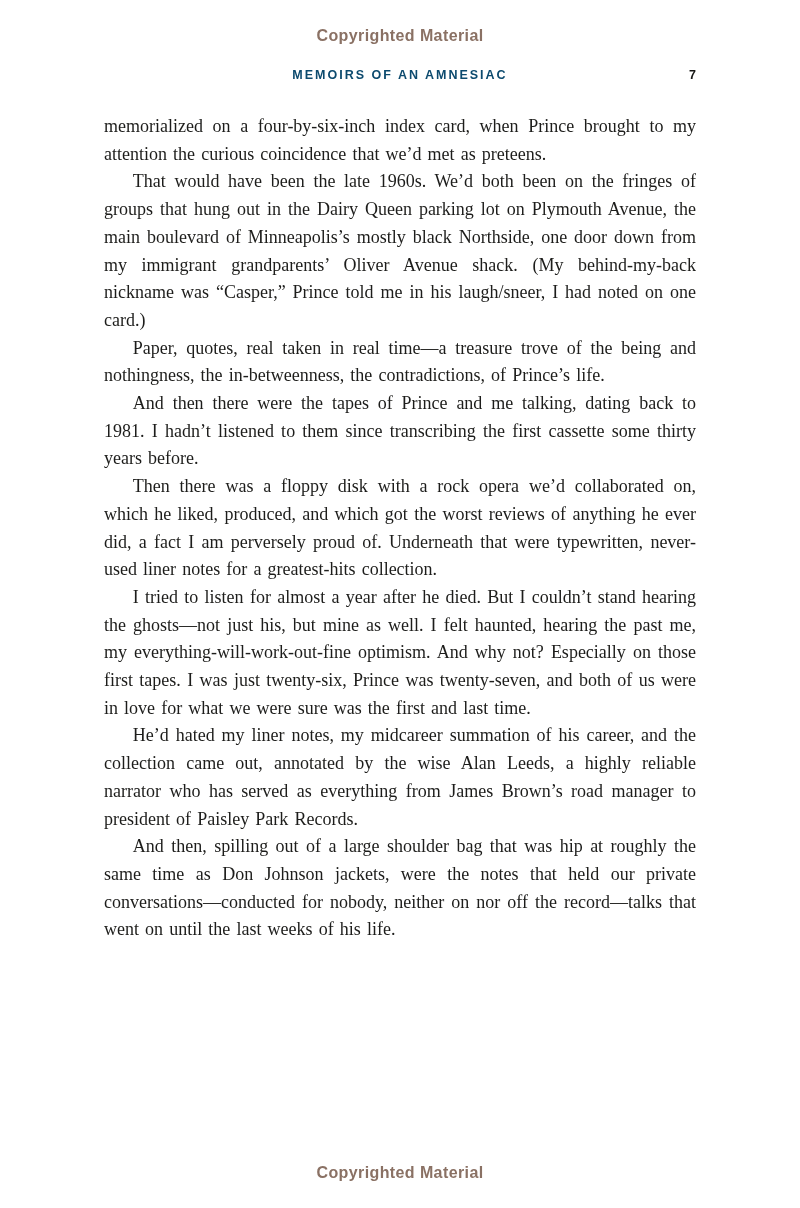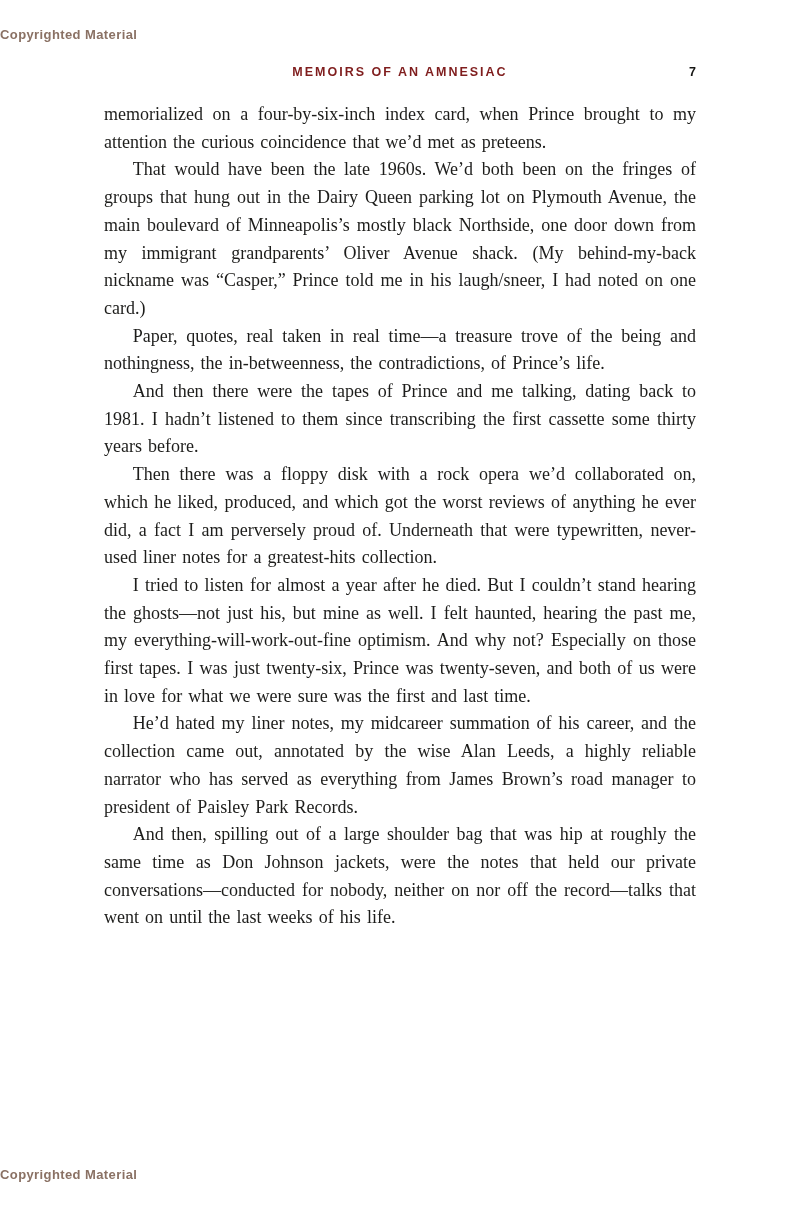--- a/index.html
+++ b/index.html
@@ -14,24 +14,24 @@
     height: 1208px;
     margin: 0 auto;
     background: #ffffff;
     overflow: hidden;
     font-family: "Liberation Serif", serif;
     color: var(--text_color, #1d1d1b);
   }
   .copyright {
     font-family: "Liberation Sans", sans-serif;
     font-weight: bold;
-    font-size: 13px;
+    font-size: 16px;
     letter-spacing: 0.4px;
     color: var(--copyright_color, #8a7164);
-    text-align: left;
+    text-align: center;
   }
   .copyright.top {
     padding-top: 27px;
   }
   .copyright.bottom {
     position: absolute;
     left: 0;
     right: 0;
     bottom: 26px;
   }
@@ -40,34 +40,34 @@
     width: 592px;
     margin: 23px auto 0 auto;
     height: 16px;
   }
   .header-title {
     text-align: center;
     font-family: "Liberation Sans", sans-serif;
     font-weight: bold;
     font-size: 12.5px;
     letter-spacing: 2px;
-    color: #7f1d1d;
+    color: #0c4a6e;
   }
   .page-number {
     position: absolute;
     right: 0;
     top: 0;
     font-family: "Liberation Sans", sans-serif;
     font-weight: bold;
     font-size: 12.5px;
     color: #161614;
   }
   .text-block {
     width: 592px;
-    margin: 20px auto 0 auto;
+    margin: 29px auto 0 auto;
     font-size: 18px;
     line-height: 27.7px;
     text-align: justify;
     word-spacing: 0.09em;
   }
   .text-block p.para {
     margin: 0;
     padding: 0;
     text-indent: 1.6em;
   }

